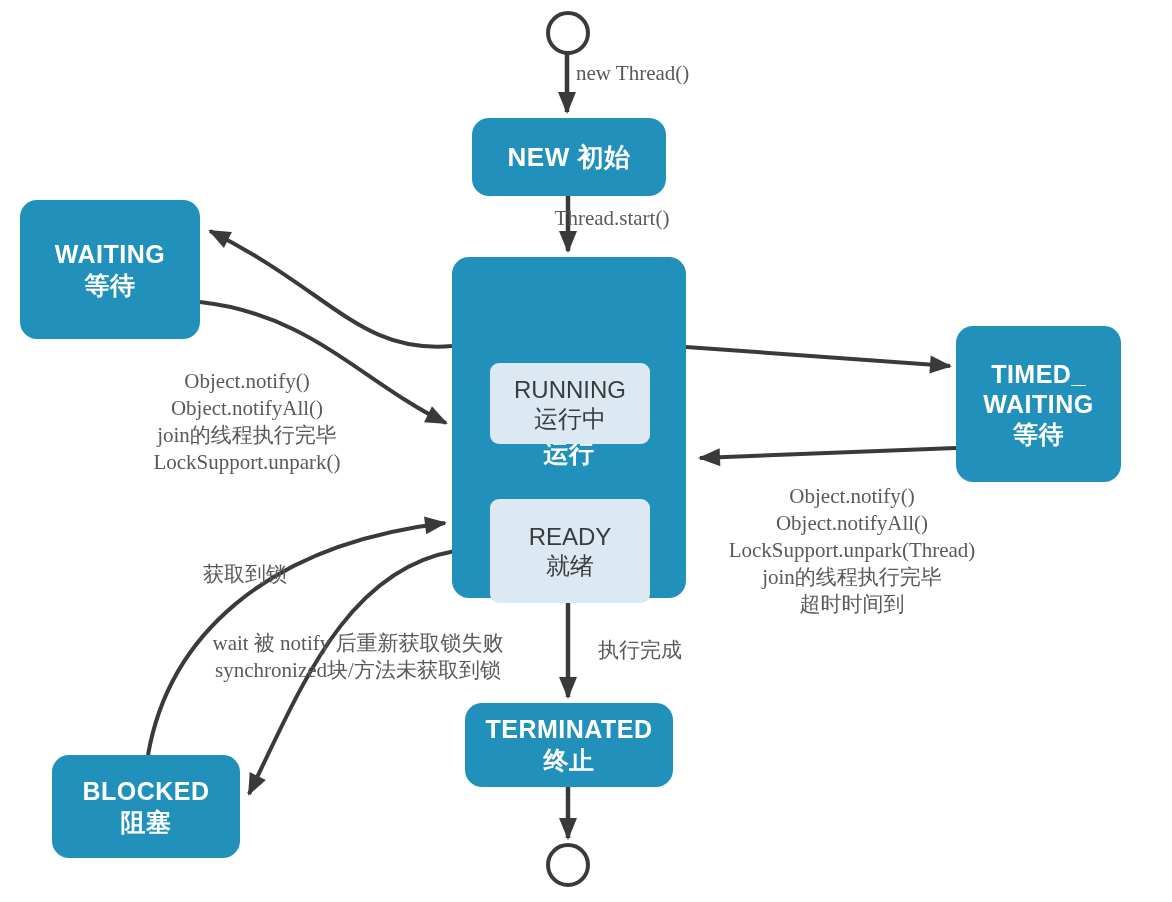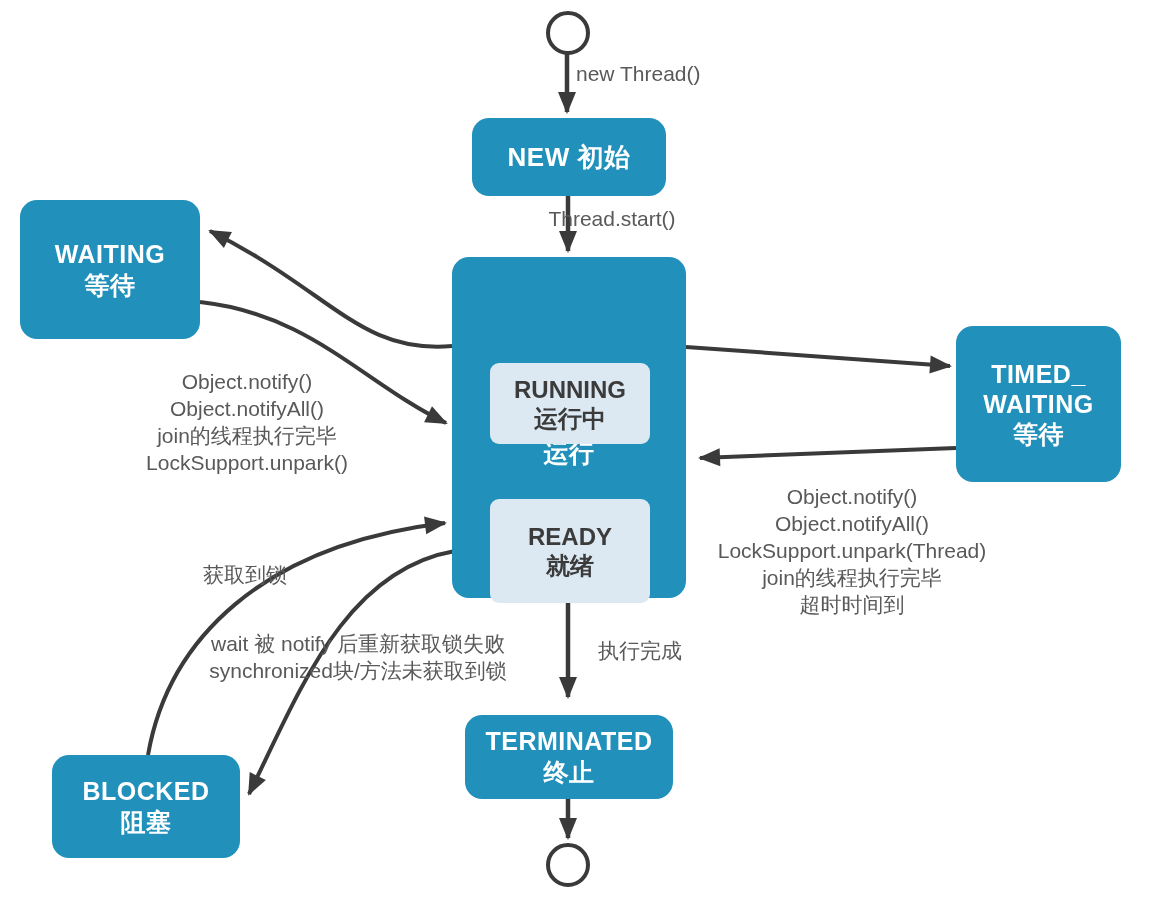--- a/index.html
+++ b/index.html
@@ -23,39 +23,39 @@
     white-space:pre-line;
     font-size:25px;line-height:31px;
     letter-spacing:0.5px;
   }
   .node-new{left:472px;top:118px;width:194px;height:78px;font-size:26px;}
   .node-runnable{left:452px;top:257px;width:234px;height:341px;align-items:center;}
   .runnable-title{padding-top:20px;width:100%;}
   .node-inner{
     position:absolute;background:var(--inner-fill);color:#3B3B3B;
     border-radius:9px;display:flex;align-items:center;justify-content:center;
-    text-align:center;font-weight:bold;white-space:pre-line;
+    text-align:center;font-weight:normal;white-space:pre-line;
     font-size:24px;line-height:29px;
   }
   .node-running{left:490px;top:363px;width:160px;height:81px;}
   .node-ready{left:490px;top:499px;width:160px;height:104px;}
   .node-waiting{left:20px;top:200px;width:180px;height:139px;}
   .node-timed{left:956px;top:326px;width:165px;height:156px;line-height:30px;}
   .node-blocked{left:52px;top:755px;width:188px;height:103px;}
-  .node-terminated{left:465px;top:703px;width:208px;height:84px;margin-top:12px;}
+  .node-terminated{left:465px;top:703px;width:208px;height:84px;}
   .circle{
     position:absolute;width:36px;height:36px;border-radius:50%;
     border:4px solid var(--arrow);background:#ffffff;box-sizing:content-box;
   }
   .circle-start{left:546px;top:11px;}
   .circle-end{left:546px;top:843px;}
   .edge-label{
     position:absolute;color:var(--label-text);
     font-size:21px;line-height:27px;text-align:center;
-    white-space:pre-line;transform:translateX(-50%);
+    white-space:pre-line;transform:translateX(-50%);font-family:Liberation Serif, serif;
   }
   .lbl-new-thread{left:576px;top:60px;transform:none;text-align:left;}
   .lbl-thread-start{left:612px;top:205px;}
   .lbl-to-waiting{left:333px;top:146px;}
   .lbl-from-waiting{left:247px;top:368px;}
   .lbl-to-timed{left:858px;top:186px;}
   .lbl-from-timed{left:852px;top:483px;}
   .lbl-acquire-lock{left:245px;top:561px;}
   .lbl-to-blocked{left:358px;top:630px;}
   .lbl-complete{left:640px;top:637px;}

